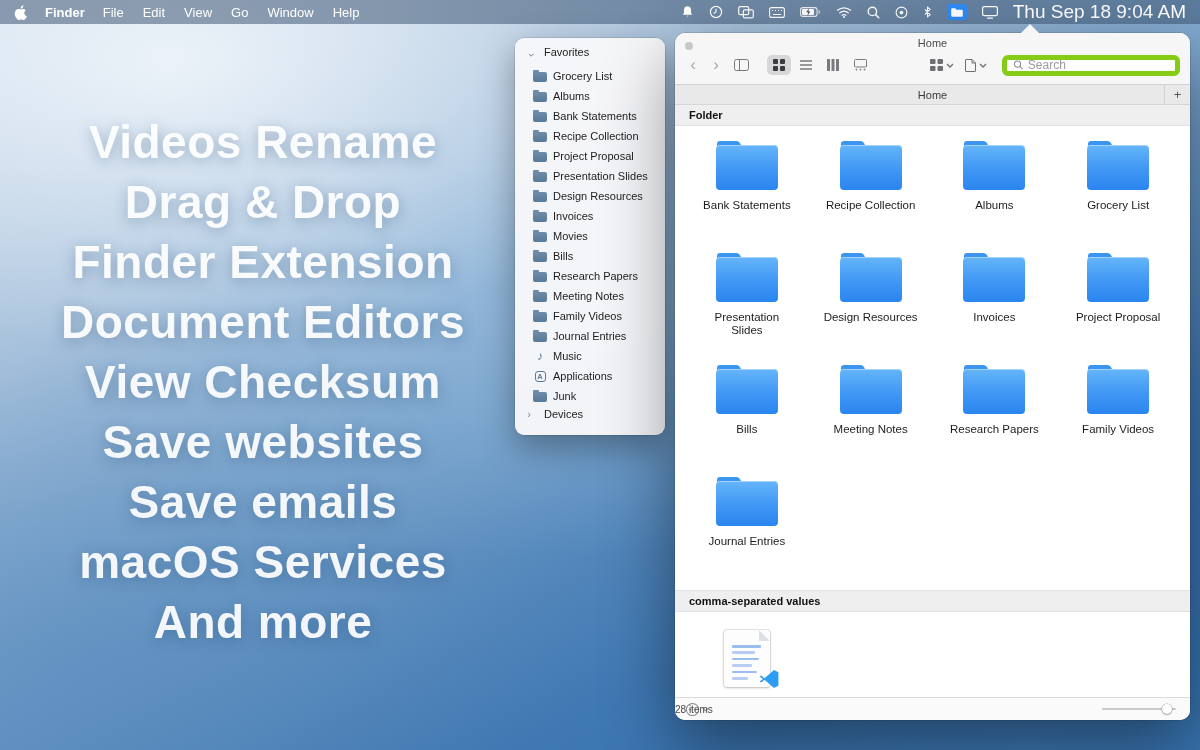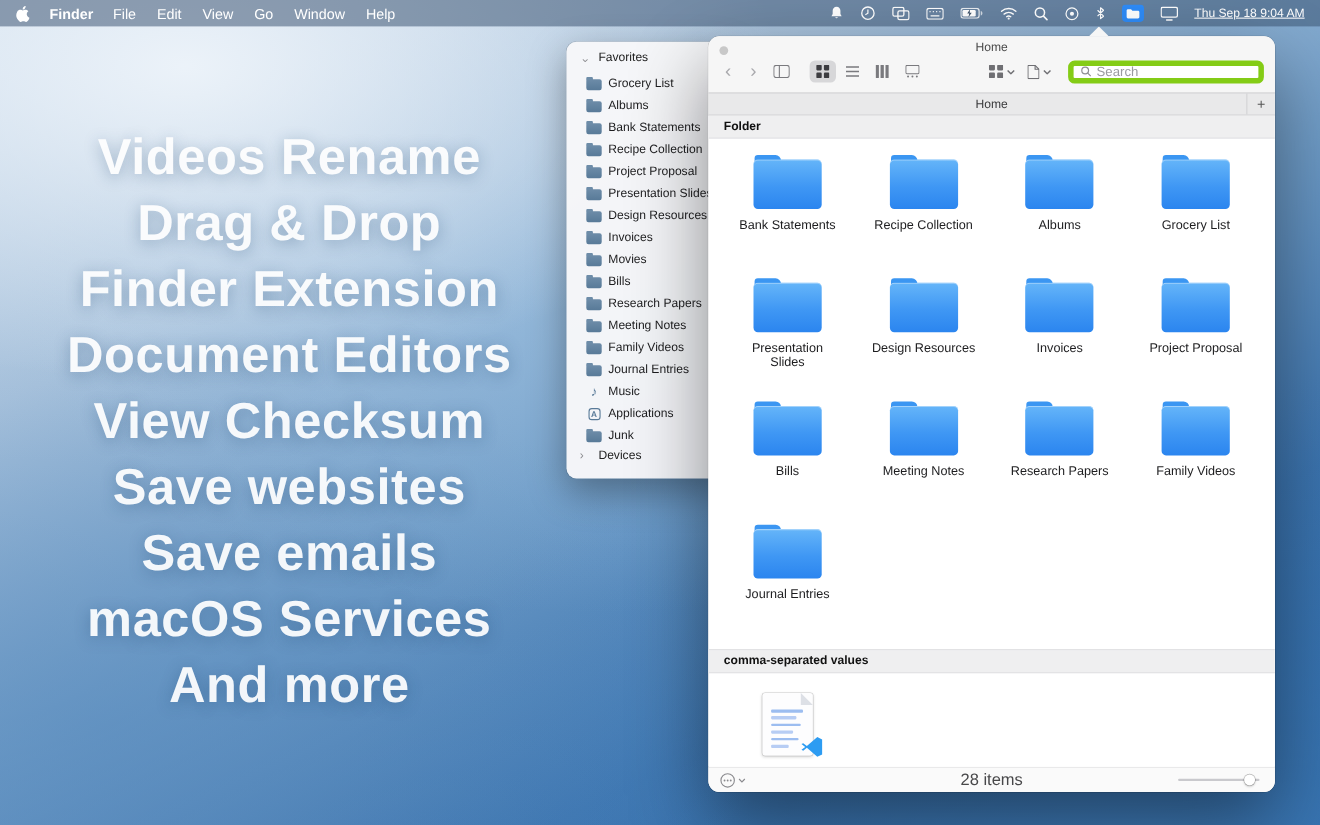--- a/index.html
+++ b/index.html
@@ -21,21 +21,21 @@
     background:rgba(56,80,112,.52);
     display:flex; align-items:center; padding:12px 14px;
     color:#fff; font-size:13px;
   }
   .menu-bar .apple { display:flex; align-items:center; margin-right:18px; }
   .menu-bar .app-name { font-weight:bold; margin-right:18px; }
   .menus { display:flex; gap:19px; }
   .menu-item { cursor:default; }
   .status-icons { margin-left:auto; display:flex; align-items:center; gap:15px; }
   .status-icons span { display:flex; align-items:center; }
-  .mb-clock { margin-left:15px; font-size:11px; white-space:nowrap;text-decoration:underline; }
+  .mb-clock { margin-left:15px; font-size:19px; white-space:nowrap; }
 
   
   .desktop-features {
     position:absolute; left:14px; top:112px; width:498px;
     text-align:center; color:rgba(255,255,255,.93);
     font-size:46px; font-weight:800; line-height:60px; letter-spacing:.5px;
     text-shadow:0 3px 14px rgba(25,65,110,.35);
   }
 
   
@@ -54,21 +54,21 @@
   .sb-icon { width:14px; height:12px; position:relative; flex:0 0 14px; }
   .sb-icon.folder { height:10px; margin-top:2px; background:linear-gradient(180deg,#6d8ca8,#587a98); border-radius:1.5px 2px 2px 2px; }
   .sb-icon.folder::before { content:""; position:absolute; top:-2px; left:0; width:6px; height:3px; background:#6d8ca8; border-radius:1px 1px 0 0; }
   .sb-icon.music::after { content:"♪"; color:#587a98; font-size:12px; line-height:12px; display:block; text-align:center; }
   .sb-icon.applications { width:11px; height:11px; margin:0 1.5px; border:1.2px solid #587a98; border-radius:3px; flex-basis:11px; }
   .sb-icon.applications::after { content:"A"; display:block; text-align:center; font-size:7.5px; font-weight:bold; line-height:9px; color:#587a98; }
   .sb-label { white-space:nowrap; }
 
   
   .finder-window {
-    position:absolute; left:644px; top:33px; width:515px; height:687px;
+    position:absolute; left:675px; top:33px; width:515px; height:687px;
     background:#fff; border-radius:10px;
     box-shadow:0 28px 70px rgba(0,0,0,.45), 0 0 0 .5px rgba(0,0,0,.22);
     display:flex; flex-direction:column;
   }
   .popover-arrow {
     position:absolute; top:-9px; left:346px; width:18px; height:9px;
     background:#f6f6f6; clip-path:polygon(50% 0, 100% 100%, 0 100%);
   }
   .window-chrome { background:#f6f6f6; border-radius:10px 10px 0 0; padding:4px 8px 6px; position:relative; }
   .traffic-dot { position:absolute; left:10px; top:9px; width:8px; height:8px; border-radius:50%; background:#c8c8c8; cursor:default; }
@@ -113,21 +113,21 @@
   .doc-lines i { display:block; height:2.6px; border-radius:1px; background:#9cbdf0; margin-bottom:3.8px; }
   .doc-lines i:nth-child(2){ width:80%; background:#b7cdf4; }
   .doc-lines i:nth-child(3){ width:92%; }
   .doc-lines i:nth-child(4){ width:70%; background:#b7cdf4; }
   .doc-lines i:nth-child(5){ width:88%; }
   .doc-lines i:nth-child(6){ width:55%; background:#b7cdf4; }
   .vscode-badge { position:absolute; right:-10px; bottom:-3px; width:22px; height:22px; }
 
   .status-bar { height:23px; border-top:1px solid #dcdcde; background:#fafafa; border-radius:0 0 10px 10px; display:flex; align-items:center; padding:0 10px; position:relative; }
   .status-action { display:flex; align-items:center; gap:2px; }
-  .status-count { position:absolute; left:0; right:0; text-align:center; font-size:15px; color:#48484a; pointer-events:none; }
+  .status-count { position:absolute; left:0; right:0; font-size:10px; color:#48484a; pointer-events:none; }
   .zoom-slider { position:absolute; right:14px; width:74px; height:12px; display:flex; align-items:center; }
   .zoom-track { width:100%; height:2.5px; background:#c9c9cd; border-radius:2px; }
   .zoom-thumb { position:absolute; right:4px; top:1px; width:10px; height:10px; background:#fff; border-radius:50%; box-shadow:0 0 0 .5px rgba(0,0,0,.25), 0 1px 2px rgba(0,0,0,.25); }
 </style>
 </head>
 <body>
 
 <div class="menu-bar">
   <span class="apple">
     <svg width="13" height="15" viewBox="0 0 14 17" fill="#fff">

